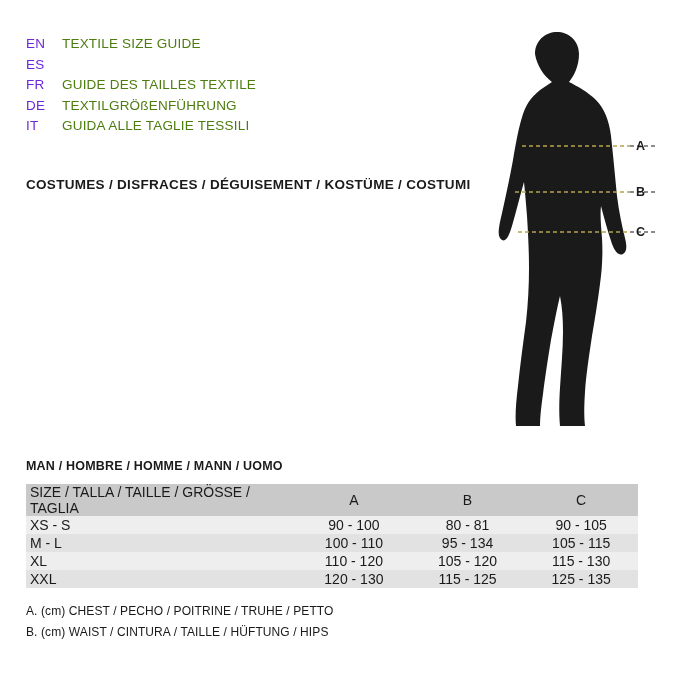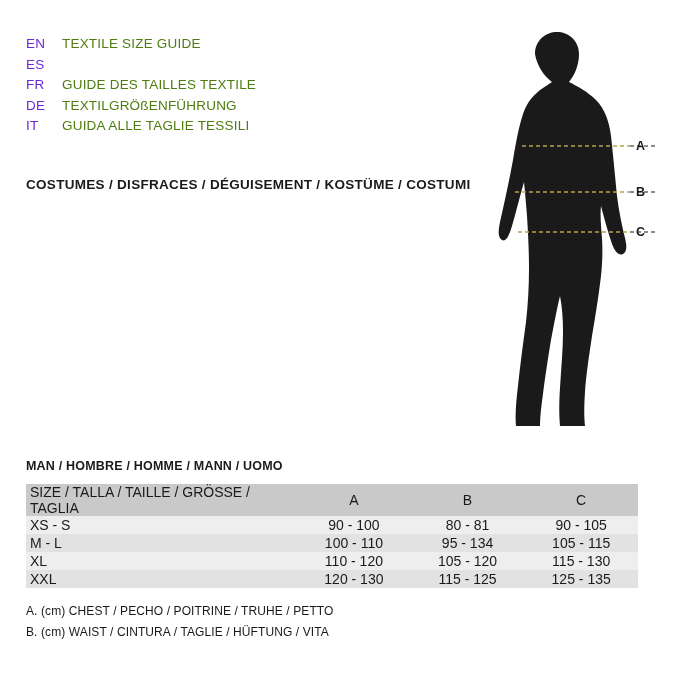--- a/index.html
+++ b/index.html
@@ -258,16 +258,16 @@
         <td>XXL</td>
         <td>120 - 130</td>
         <td>115 - 125</td>
         <td>125 - 135</td>
       </tr>
     </tbody>
   </table>
 
   <div class="footnotes">
     <div class="footnote">A. (cm) CHEST / PECHO / POITRINE / TRUHE / PETTO</div>
-    <div class="footnote">B. (cm) WAIST / CINTURA / TAGLIE / HÜFTUNG / VITA</div>
+    <div class="footnote">B. (cm) WAIST / CINTURA / TAILLE / HÜFTUNG / HIPS</div>
   </div>
 
 </div>
 
 </body></html>

